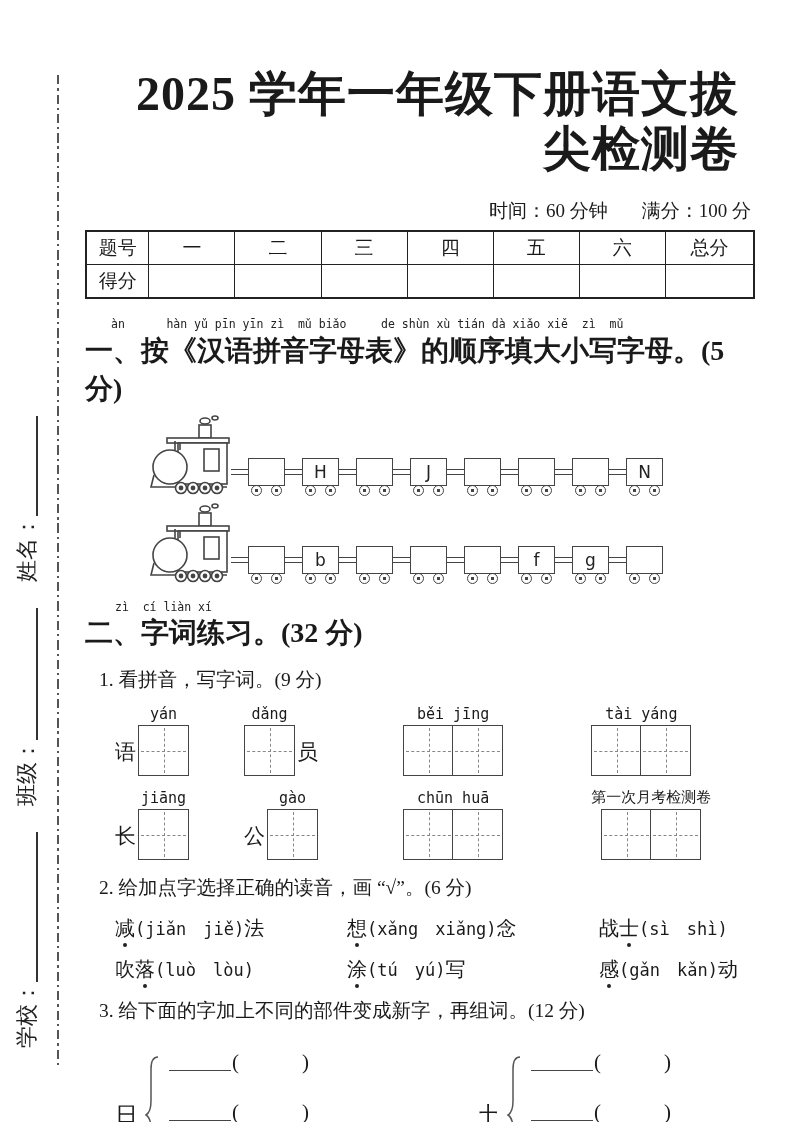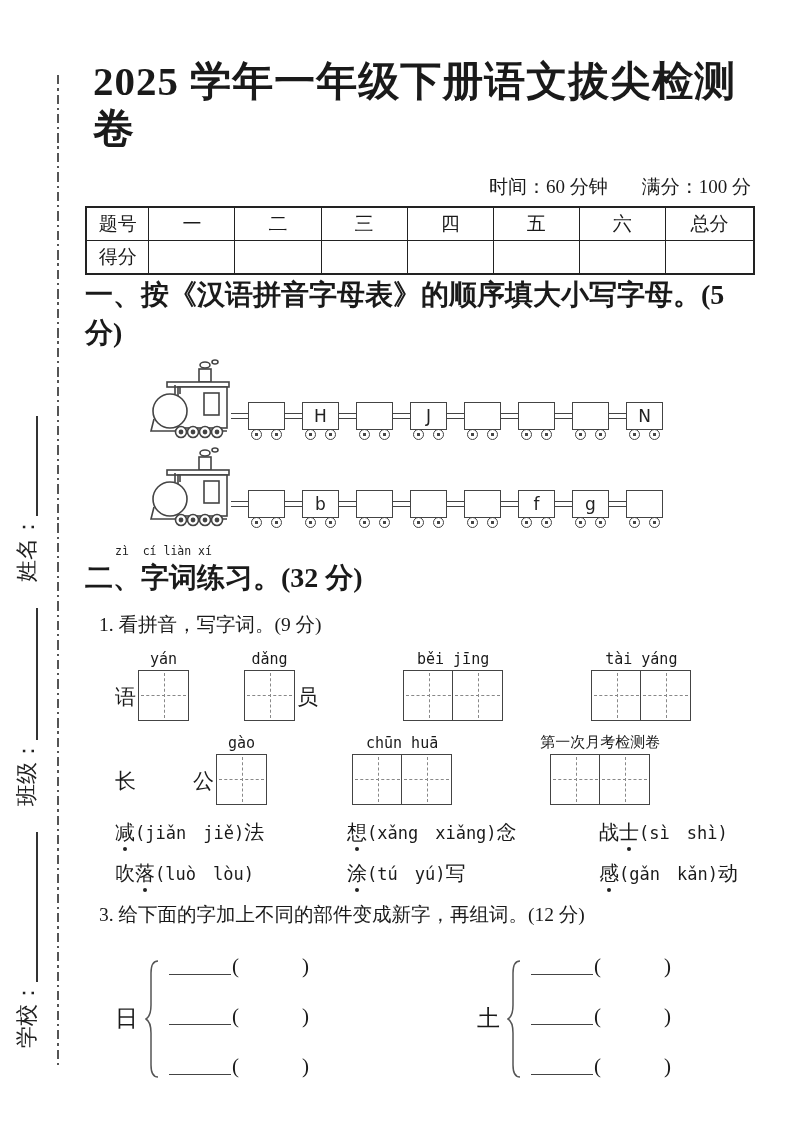--- a/index.html
+++ b/index.html
@@ -18,21 +18,21 @@
     position:absolute;left:12px;top:1048px;width:740px;
     transform:rotate(-90deg);transform-origin:0 0;
     display:flex;align-items:baseline;white-space:nowrap;
     font-size:22px;color:#222;
   }
   .sg{display:inline-flex;align-items:baseline;margin-right:26px;}
   .sblank{display:inline-block;border-bottom:2px solid #333;height:2px;align-self:flex-end;margin-bottom:4px;}
   .sb-school{width:150px}.sb-class{width:132px}.sb-name{width:100px}
 
   .content{margin:0 38px 0 85px;padding-top:50px;}
-  .title{font-size:41px;font-weight:700;text-align:left;margin:8px;letter-spacing:1px;line-height:1.15;}
+  .title{font-size:48px;font-weight:700;text-align:right;margin:16px;letter-spacing:1px;line-height:1.15;}
   .subtitle{font-size:37px;font-weight:700;text-align:center;margin:10px 0 0 0;letter-spacing:2px;}
   .meta{text-align:right;font-size:19px;margin:22px 4px 6px 0;}
   .meta .gap{display:inline-block;width:34px;}
 
   table.score{width:100%;border-collapse:collapse;border:2px solid #222;}
   table.score td{border:1.6px solid #222;height:32px;text-align:center;font-size:19px;padding:0;}
   table.score td.c0{width:62px;}
   table.score td.cl{width:86px;}
   table.score td.ct{width:88px;}
 
@@ -133,20 +133,21 @@
       <td class="cl"></td>
       <td class="cl"></td>
       <td class="cl"></td>
       <td class="cl"></td>
       <td class="cl"></td>
       <td class="ct"></td>
     </tr>
   </tbody>
     </table>
 
+  <div class="py-line sec1-py">àn      hàn yǔ pīn yīn zì  mǔ biǎo     de shùn xù tián dà xiǎo xiě  zì  mǔ</div>
   <div class="sec-heading">一、按《汉语拼音字母表》的顺序填大小写字母。(5 分)</div>
 
   <div class="train">
     <svg class="engine" width="84" height="82" viewBox="0 0 84 82" fill="none" stroke="#444" stroke-width="1.6">
       <ellipse cx="58" cy="7" rx="5" ry="3"></ellipse>
         <ellipse cx="68" cy="4" rx="3" ry="2"></ellipse>
       <rect x="52" y="11" width="12" height="13" fill="#fff"></rect>
       <rect x="20" y="24" width="62" height="5" fill="#fff"></rect>
       <rect x="31" y="29" width="49" height="41" fill="#fff"></rect>
       <rect x="57" y="35" width="15" height="22" fill="#fff"></rect>
@@ -258,20 +259,26 @@
             <div class="tzg"></div>
             <div class="tzg"></div>
           </div>
         </div>
     </div>
   </div>
 
   <div class="py-row">
     <div class="pyg">
       <span class="hzpre">长</span>
+      <div class="stack">
+          <div class="py">jiāng</div>
+        <div class="boxes">
+            <div class="tzg"></div>
+          </div>
+        </div>
     </div>
     <div class="pyg m1">
       <span class="hzpre">公</span>
       <div class="stack">
           <div class="py">gào</div>
         <div class="boxes">
             <div class="tzg"></div>
           </div>
         </div>
     </div>
@@ -288,20 +295,21 @@
       <div class="stack">
           <div class="py">第一次月考检测卷</div>
         <div class="boxes">
             <div class="tzg"></div>
             <div class="tzg"></div>
           </div>
         </div>
     </div>
   </div>
 
+  <div class="q-heading">2. 给加点字选择正确的读音，画 “√”。(6 分)</div>
 
   <div class="q2-row">
     <div class="q2c1"><span></span><span class="dotted">减</span><span class="opts">(jiǎn　jiě)</span><span>法</span></div>
     <div class="q2c2"><span></span><span class="dotted">想</span><span class="opts">(xǎng　xiǎng)</span><span>念</span></div>
     <div class="q2c3"><span>战</span><span class="dotted">士</span><span class="opts">(sì　shì)</span><span></span></div>
   </div>
   <div class="q2-row">
     <div class="q2c1"><span>吹</span><span class="dotted">落</span><span class="opts">(luò　lòu)</span><span></span></div>
     <div class="q2c2"><span></span><span class="dotted">涂</span><span class="opts">(tú　yú)</span><span>写</span></div>
     <div class="q2c3"><span></span><span class="dotted">感</span><span class="opts">(gǎn　kǎn)</span><span>动</span></div>

